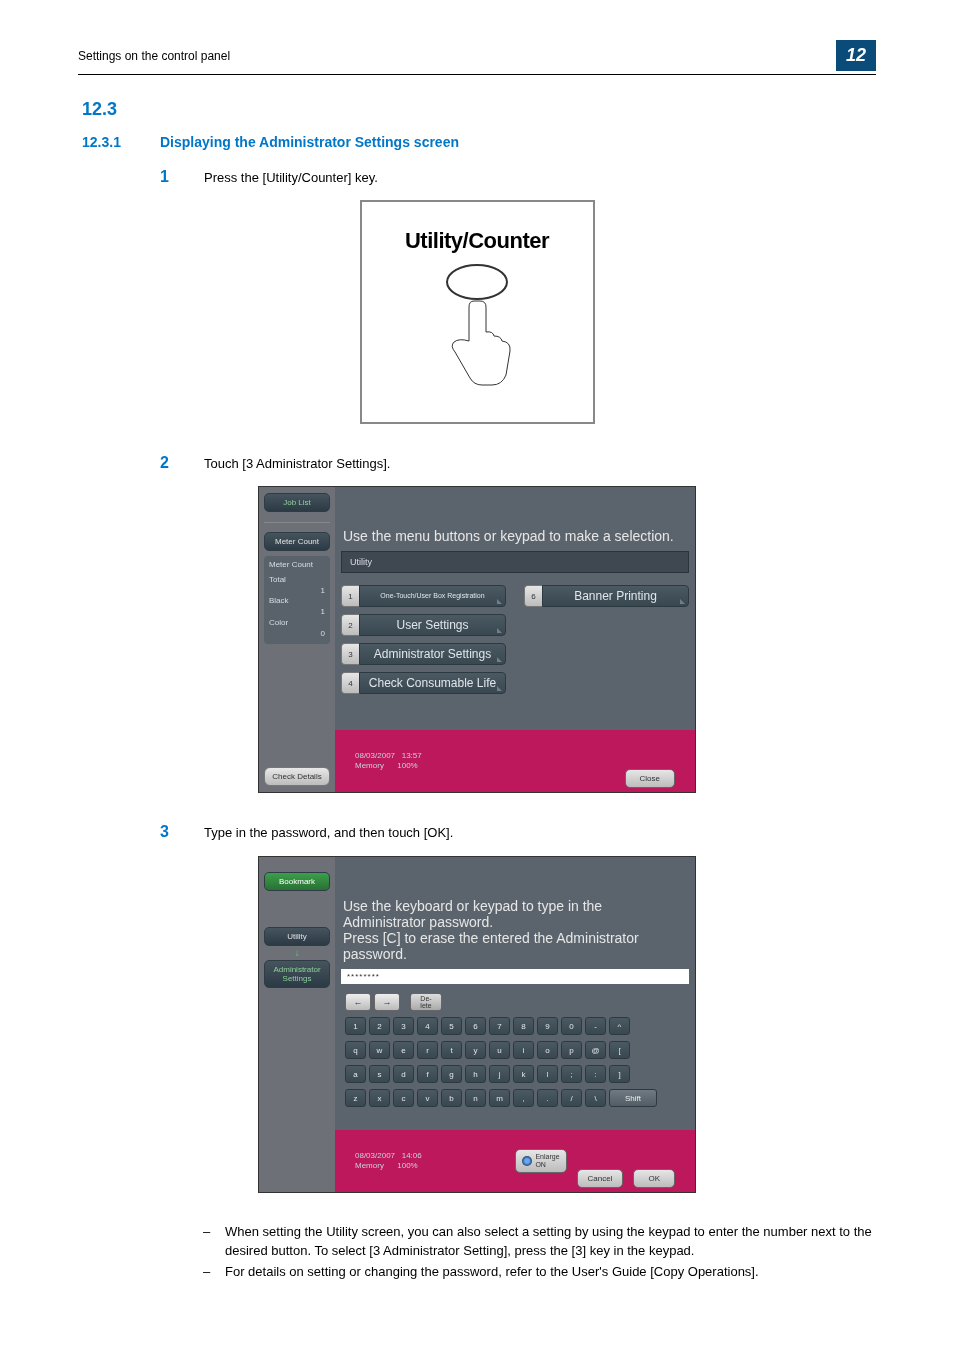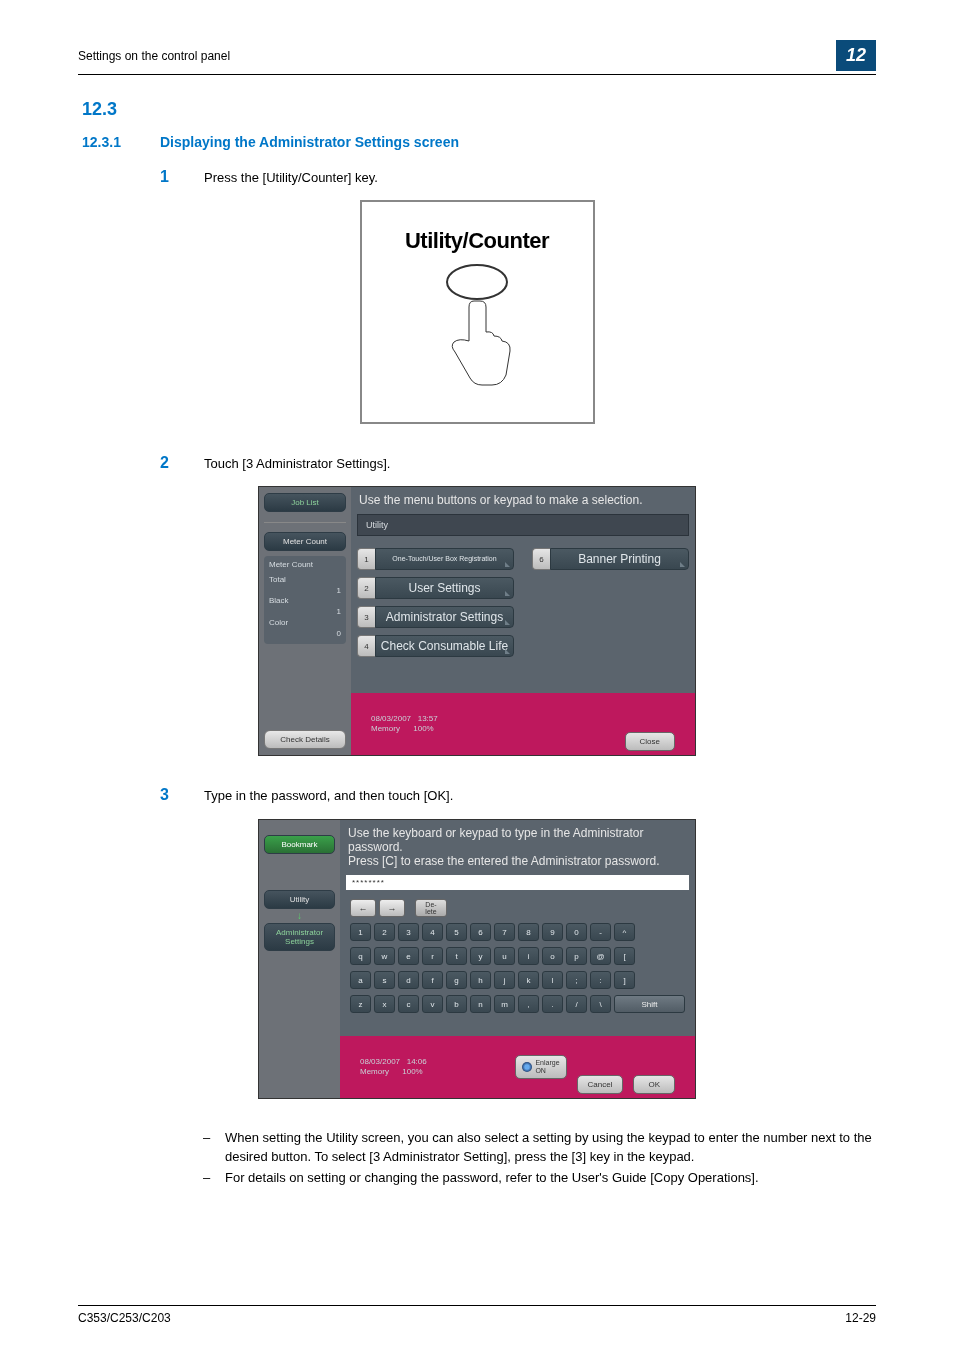--- a/index.html
+++ b/index.html
@@ -106,21 +106,21 @@
   
   .panel {
     display: inline-flex;
     width: 438px;
     border: 1px solid #333;
     text-align: left;
     font-size: 8px;
     color: #e6e6e6;
   }
   .panel-left {
-    width: 92px;
+    width: 76px;
     background: #6d7177;
     padding: 6px 5px;
     display: flex;
     flex-direction: column;
     gap: 5px;
   }
   .panel-right {
     flex: 1;
     background: #5b646d;
     display: flex;
@@ -153,21 +153,22 @@
     border: 1px solid #777;
     border-radius: 6px;
     text-align: center;
     padding: 4px 2px;
     color: #333;
     font-size: 8px;
   }
   .top-msg {
     padding: 6px 8px 4px;
     color: #e6e6e6;
-    font-size: 12px;
+    font-size: 14px;
+    margin-top: 35px;
   }
   .breadcrumb {
     background: #3f4750;
     border: 1px solid #2b333b;
     margin: 3px 6px 6px;
     padding: 5px 8px;
     font-size: 9px;
     color: #d8dce0;
   }
   .menu-area {
@@ -271,21 +272,21 @@
   .key {
     width: 21px; height: 18px;
     background: linear-gradient(#4b5962,#394750);
     border: 1px solid #2c3941;
     border-radius: 3px;
     color: #e0e6ea;
     font-size: 8px;
     display:flex; align-items:center; justify-content:center;
   }
   .key.shift {
-    width: 71px;
+    width: 48px;
     background: linear-gradient(#6f7a83,#515c65);
     color:#eee;
   }
   .enlarge-btn {
     display: flex;
     align-items: center;
     gap: 3px;
     background: linear-gradient(#e6e6e6,#bcbcbc);
     border: 1px solid #666;
     border-radius: 5px;

